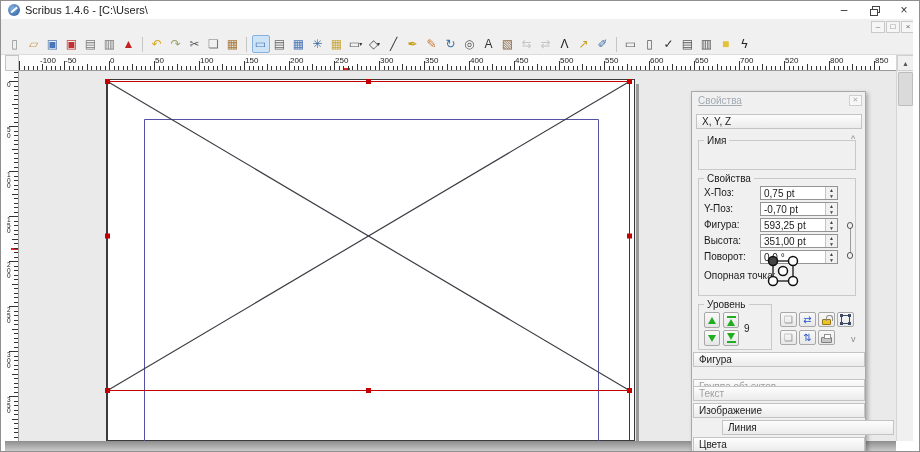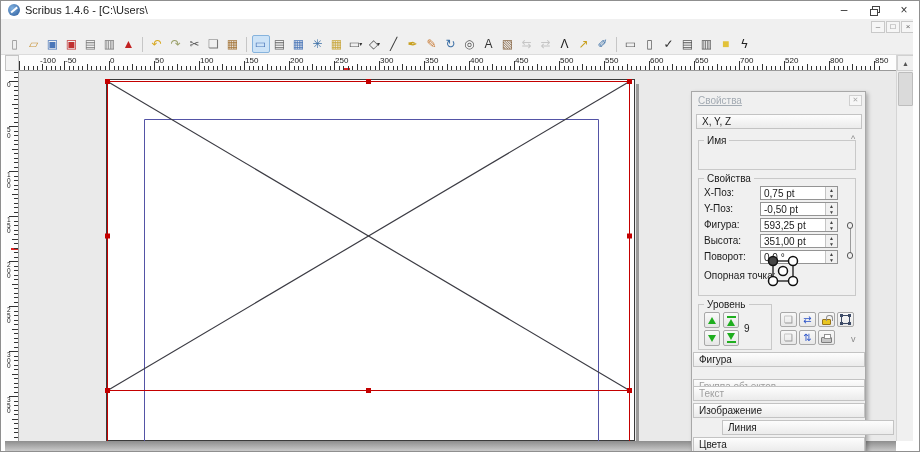--- a/index.html
+++ b/index.html
@@ -631,21 +631,21 @@
         <span class="prow-label" style="top: 95px;">X-Поз:</span>
         <div class="spin" style="top: 94px;">
           <span class="spin-val">0,75 pt</span>
           <span class="spin-btns">
             <span class="spin-btn">▲</span>
             <span class="spin-btn">▼</span>
           </span>
         </div>
         <span class="prow-label" style="top: 111px;">Y-Поз:</span>
         <div class="spin" style="top: 110px;">
-          <span class="spin-val">-0,50 pt</span>
+          <span class="spin-val">-0,70 pt</span>
           <span class="spin-btns">
             <span class="spin-btn">▲</span>
             <span class="spin-btn">▼</span>
           </span>
         </div>
         <span class="prow-label" style="top: 127px;">Фигура:</span>
         <div class="spin" style="top: 126px;">
           <span class="spin-val">593,25 pt</span>
           <span class="spin-btns">
             <span class="spin-btn">▲</span>

